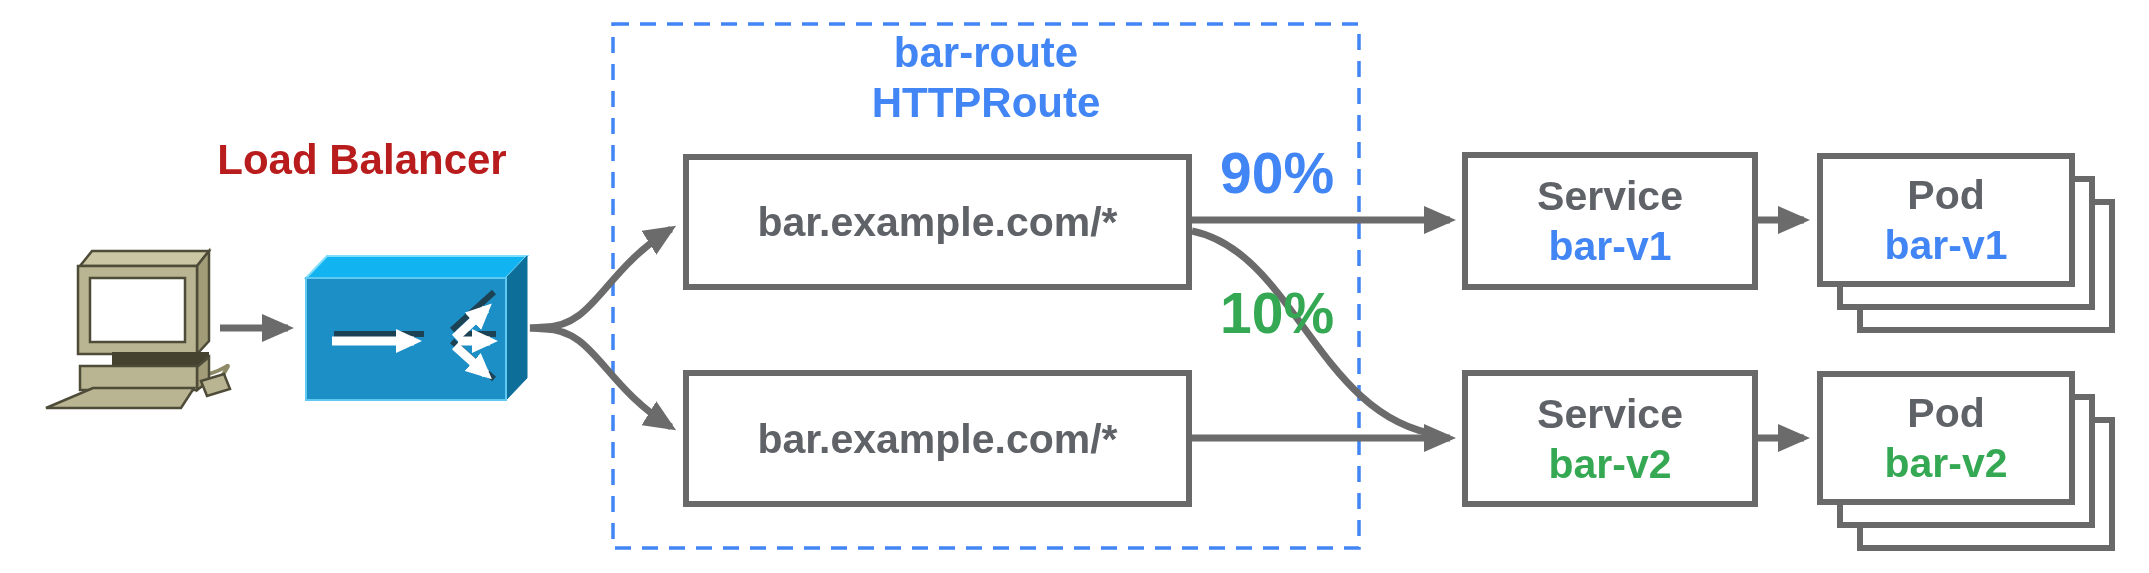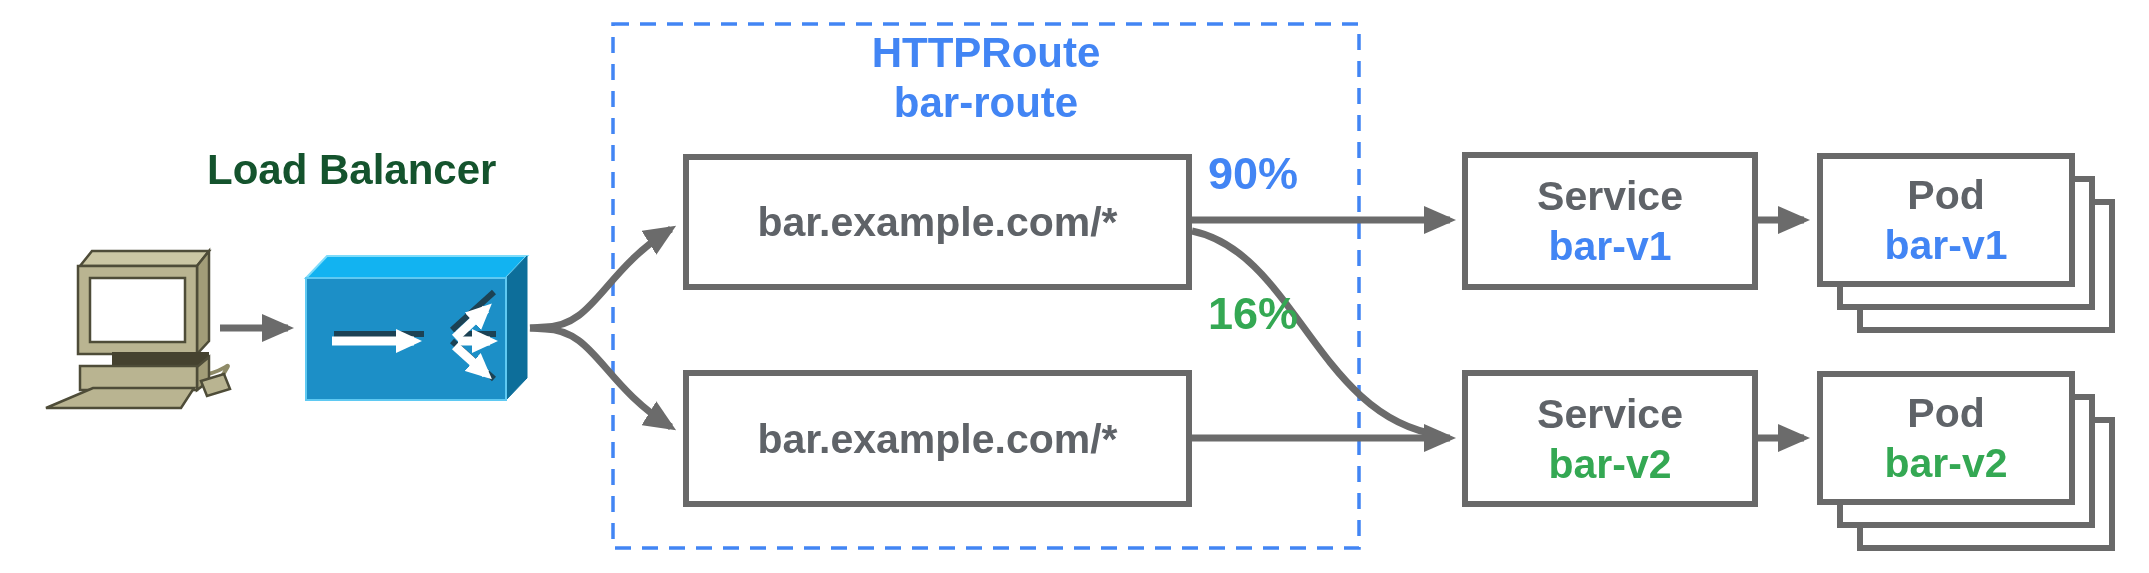--- a/index.html
+++ b/index.html
@@ -14,28 +14,28 @@
     text-align:center;z-index:2;
   }
   .node .line{font-size:41px;line-height:50px;white-space:nowrap;}
   .pod-layer{
     position:absolute;box-sizing:border-box;background:#ffffff;border:6px solid #696969;z-index:1;
   }
   .gray{color:#5f6368;}
   .blue{color:#4285f4;}
   .green{color:#34a853;}
   .lb-label{
-    position:absolute;left:207px;top:148px;width:310px;text-align:left;
-    font-size:42px;line-height:44px;color:#14532d;z-index:2;white-space:nowrap;
+    position:absolute;left:207px;top:138px;width:310px;text-align:center;
+    font-size:42px;line-height:44px;color:#b91c1c;z-index:2;white-space:nowrap;
   }
   .route-title{
     position:absolute;left:613px;top:28px;width:746px;text-align:center;z-index:2;
   }
   .route-title .line{font-size:42px;line-height:50px;color:#4285f4;white-space:nowrap;}
-  .pct{position:absolute;font-size:45px;line-height:45px;z-index:2;white-space:nowrap;}
+  .pct{position:absolute;font-size:57px;line-height:45px;z-index:2;white-space:nowrap;margin-left:12px;}
   .pct-90{left:1208px;top:151px;}
   .pct-10{left:1208px;top:291px;}
 </style>
 </head>
 <body>
 
 <div class="canvas">
 
   <svg class="layer" width="2149" height="573" viewBox="0 0 2149 573">
     <defs>
@@ -88,34 +88,34 @@
         <path d="M 455 338 L 486 309" marker-end="url(#ahw)"></path>
         <path d="M 458 341 L 490 341" marker-end="url(#ahw)"></path>
         <path d="M 455 346 L 486 374" marker-end="url(#ahw)"></path>
       </g>
     </g>
   </svg>
 
   <div class="lb-label">Load Balancer</div>
 
   <div class="route-title">
+    <div class="line">bar-route</div>
     <div class="line">HTTPRoute</div>
-    <div class="line">bar-route</div>
   </div>
 
   <div class="node" style="left:683px;top:154px;width:509px;height:136px;">
     <div class="line gray">bar.example.com/*</div>
   </div>
 
   <div class="node" style="left:683px;top:370px;width:509px;height:137px;">
     <div class="line gray">bar.example.com/*</div>
   </div>
 
   <div class="pct pct-90 blue">90%</div>
-  <div class="pct pct-10 green">16%</div>
+  <div class="pct pct-10 green">10%</div>
 
   <div class="node" style="left:1462px;top:152px;width:296px;height:138px;">
     <div class="line gray">Service</div>
     <div class="line blue">bar-v1</div>
   </div>
 
   <div class="node" style="left:1462px;top:370px;width:296px;height:137px;">
     <div class="line gray">Service</div>
     <div class="line green">bar-v2</div>
   </div>

